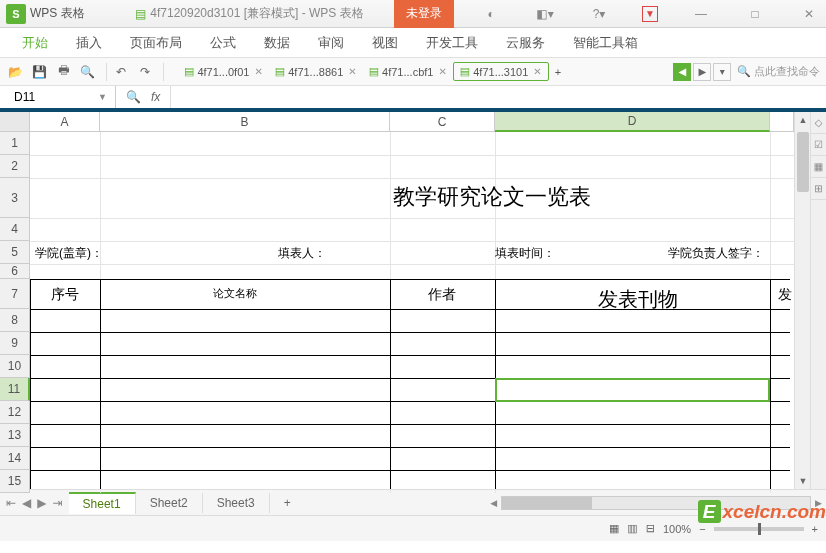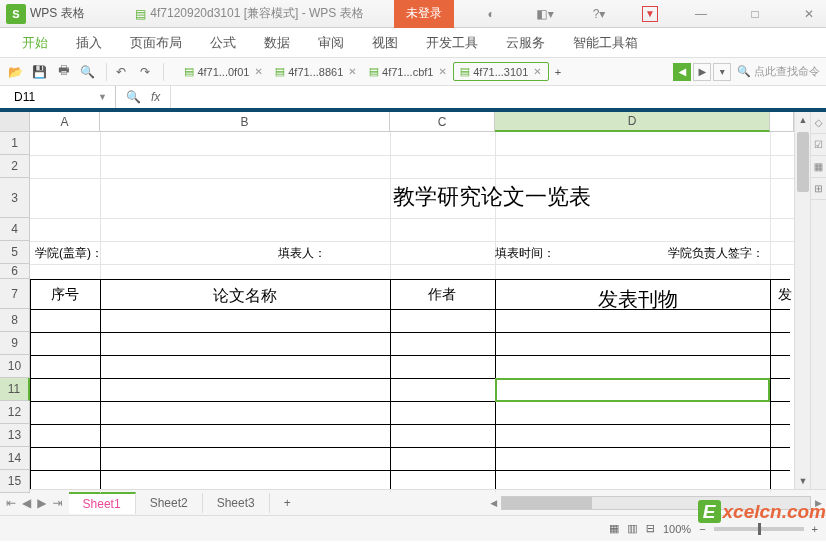--- a/index.html
+++ b/index.html
@@ -44,21 +44,21 @@
 .vline { position:absolute; width:1px; background:#000;}
 .sel-cell { position:absolute; border:2px solid #5fb336; pointer-events:none;}
 .vscroll { width:16px; background:#f0f0f0; border-left:1px solid #ddd; position:relative;}
 .vscroll .thumb{ position:absolute; top:20px; left:2px; width:12px; height:60px; background:#c8c8c8; border-radius:2px;}
 .vscroll .arr { position:absolute; left:0; width:16px; height:16px; display:flex; align-items:center; justify-content:center; font-size:9px; color:#666;}
 .rightbar { width:16px; background:#f0f0f0; border-left:1px solid #ddd;}
 .rightbar div{ height:22px; border-bottom:1px solid #ddd; display:flex; align-items:center; justify-content:center; font-size:10px; color:#888;}
 .sheetbar { height:26px; background:#f5f5f5; border-top:1px solid #ddd; display:flex; align-items:center; font-size:12px;}
 .sheet-nav { display:flex; padding:0 6px; gap:6px; color:#888;}
 .sheet-tab { padding:3px 14px; color:#666; border-right:1px solid #ddd;}
-.sheet-tab.active { background:#fff; border-top:2px solid #5fb336; color:#ec4899;}
+.sheet-tab.active { background:#fff; border-top:2px solid #5fb336; color:#4d7c0f;}
 .hscroll { flex:1; display:flex; align-items:center; justify-content:flex-end; padding-right:4px;}
 .hsc-track { width:310px; height:14px; background:#e8e8e8; position:relative; border:1px solid #ccc;}
 .hsc-thumb { position:absolute; left:0; top:0; width:90px; height:12px; background:#c8c8c8;}
 .statusbar { height:26px; background:#f5f5f5; border-top:1px solid #ddd; display:flex; align-items:center; justify-content:flex-end; font-size:11px; padding:0 8px; gap:8px; color:#666;}
 .zoom-slider { width:90px; height:4px; background:#ccc; position:relative;}
 .zoom-slider .kn { position:absolute; left:44px; top:-4px; width:3px; height:12px; background:#666;}
 .watermark { position:absolute; right:0; bottom:30px; font-size:19px; font-weight:bold; font-style:italic; pointer-events:none;}
 .watermark .e { background:#5fb336; color:#fff; padding:1px 5px; border-radius:3px; margin-right:2px;}
 .watermark .rest { color:#e8663c;}
 .gridlines-h { position:absolute; left:0; right:0; height:1px; background:#e4e4e4;}
@@ -214,21 +214,21 @@
         <div class="hline" style="left:0;top:292px;width:760px"></div>
         <div class="hline" style="left:0;top:315px;width:760px"></div>
         <div class="hline" style="left:0;top:338px;width:760px"></div>
         <div class="vline" style="left:0;top:147px;height:210px"></div>
         <div class="vline" style="left:70px;top:147px;height:210px"></div>
         <div class="vline" style="left:360px;top:147px;height:210px"></div>
         <div class="vline" style="left:465px;top:147px;height:210px"></div>
         <div class="vline" style="left:740px;top:147px;height:210px"></div>
 
         <div class="cell-content" style="left:18px;top:154px;font-size:14px">序号</div>
-        <div class="cell-content" style="left:180px;top:154px;font-size:16px">论文名称</div>
+        <div class="cell-content" style="left:180px;top:154px;font-size:11px">论文名称</div>
         <div class="cell-content" style="left:395px;top:154px;font-size:14px">作者</div>
         <div class="cell-content" style="left:565px;top:154px;font-size:20px">发表刊物</div>
         <div class="cell-content" style="left:745px;top:154px;font-size:14px">发</div>
 
         <div class="sel-cell" style="left:465px;top:246px;width:275px;height:24px"></div>
       </div>
     </div>
   </div>
 
   <div class="vscroll">

